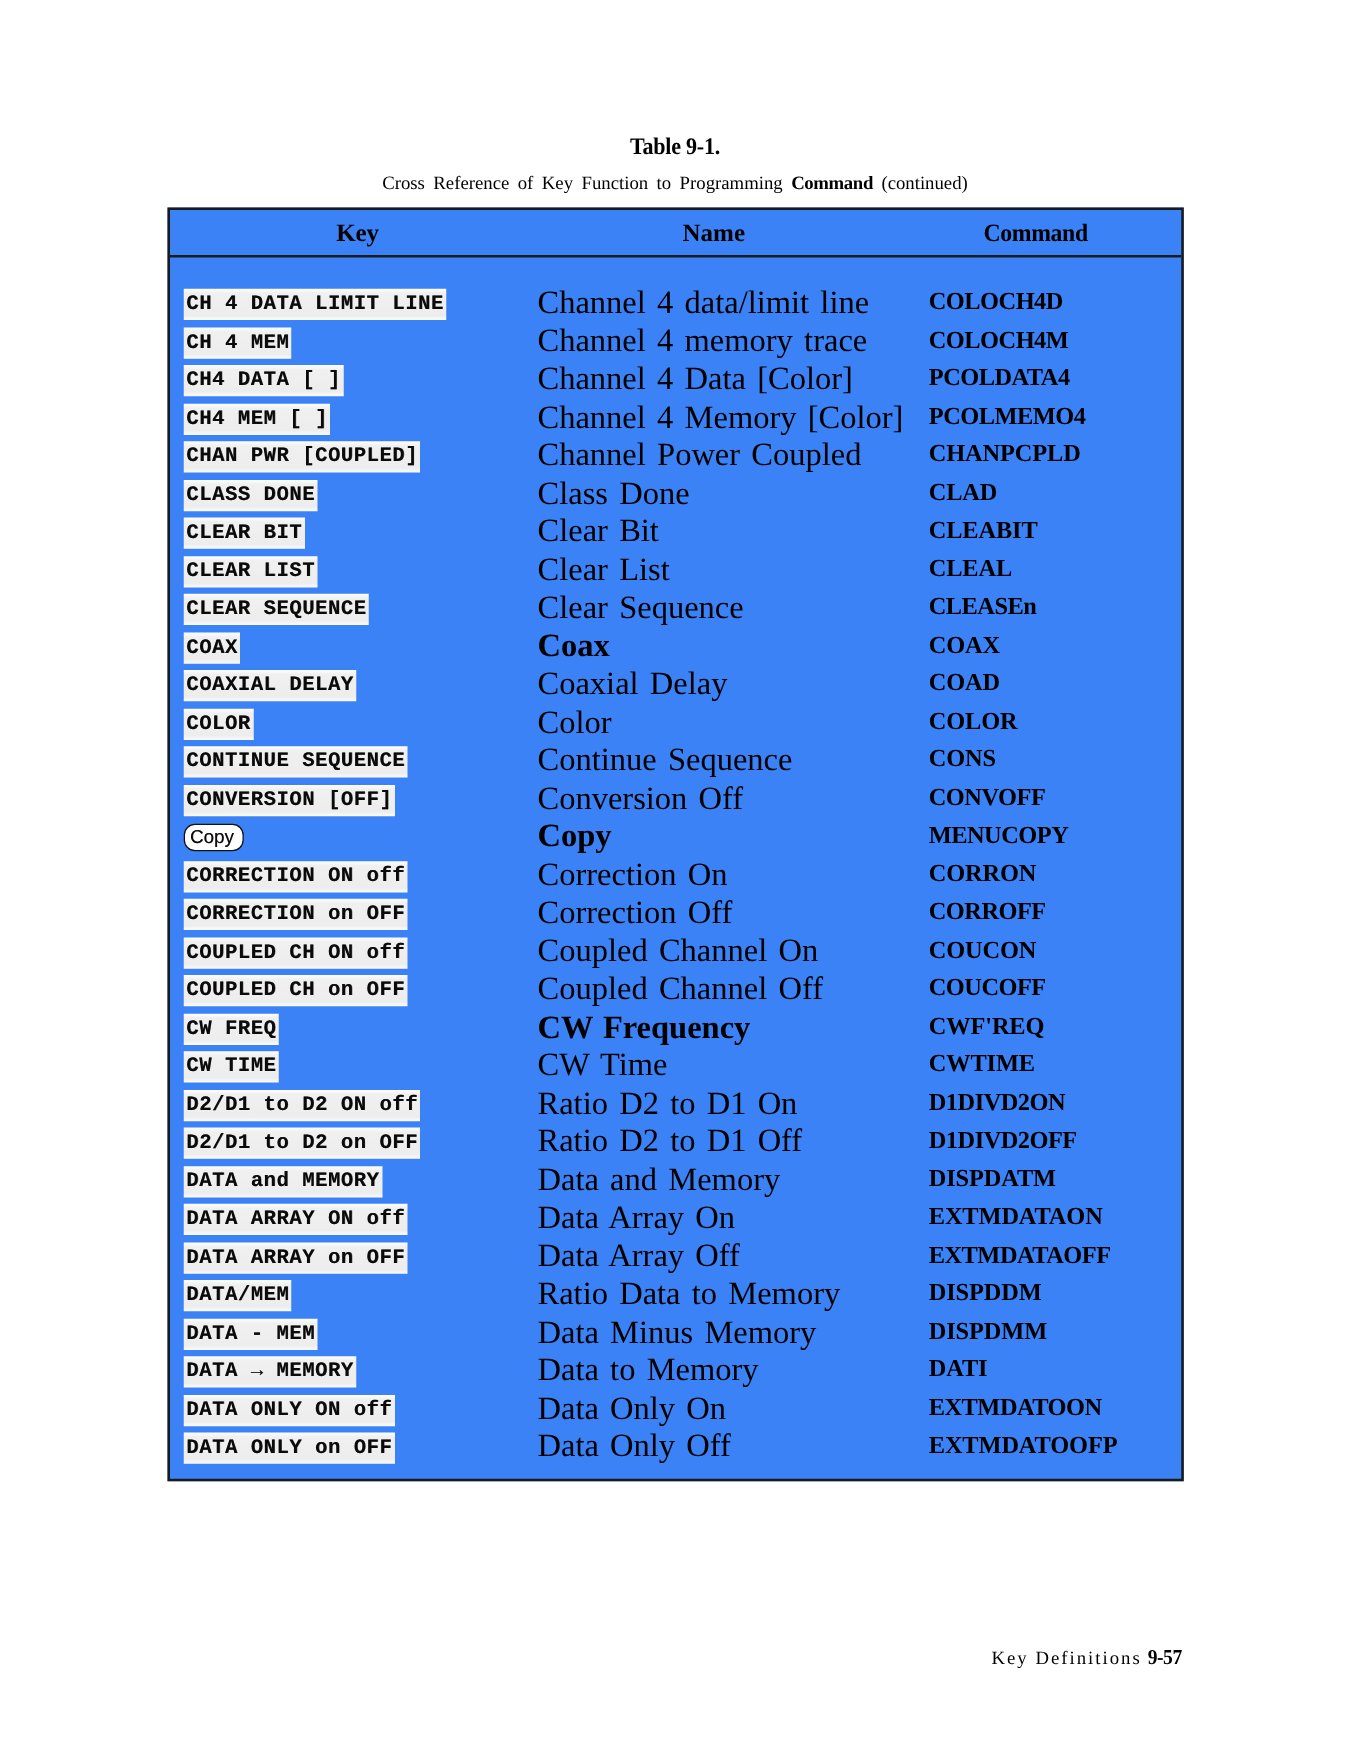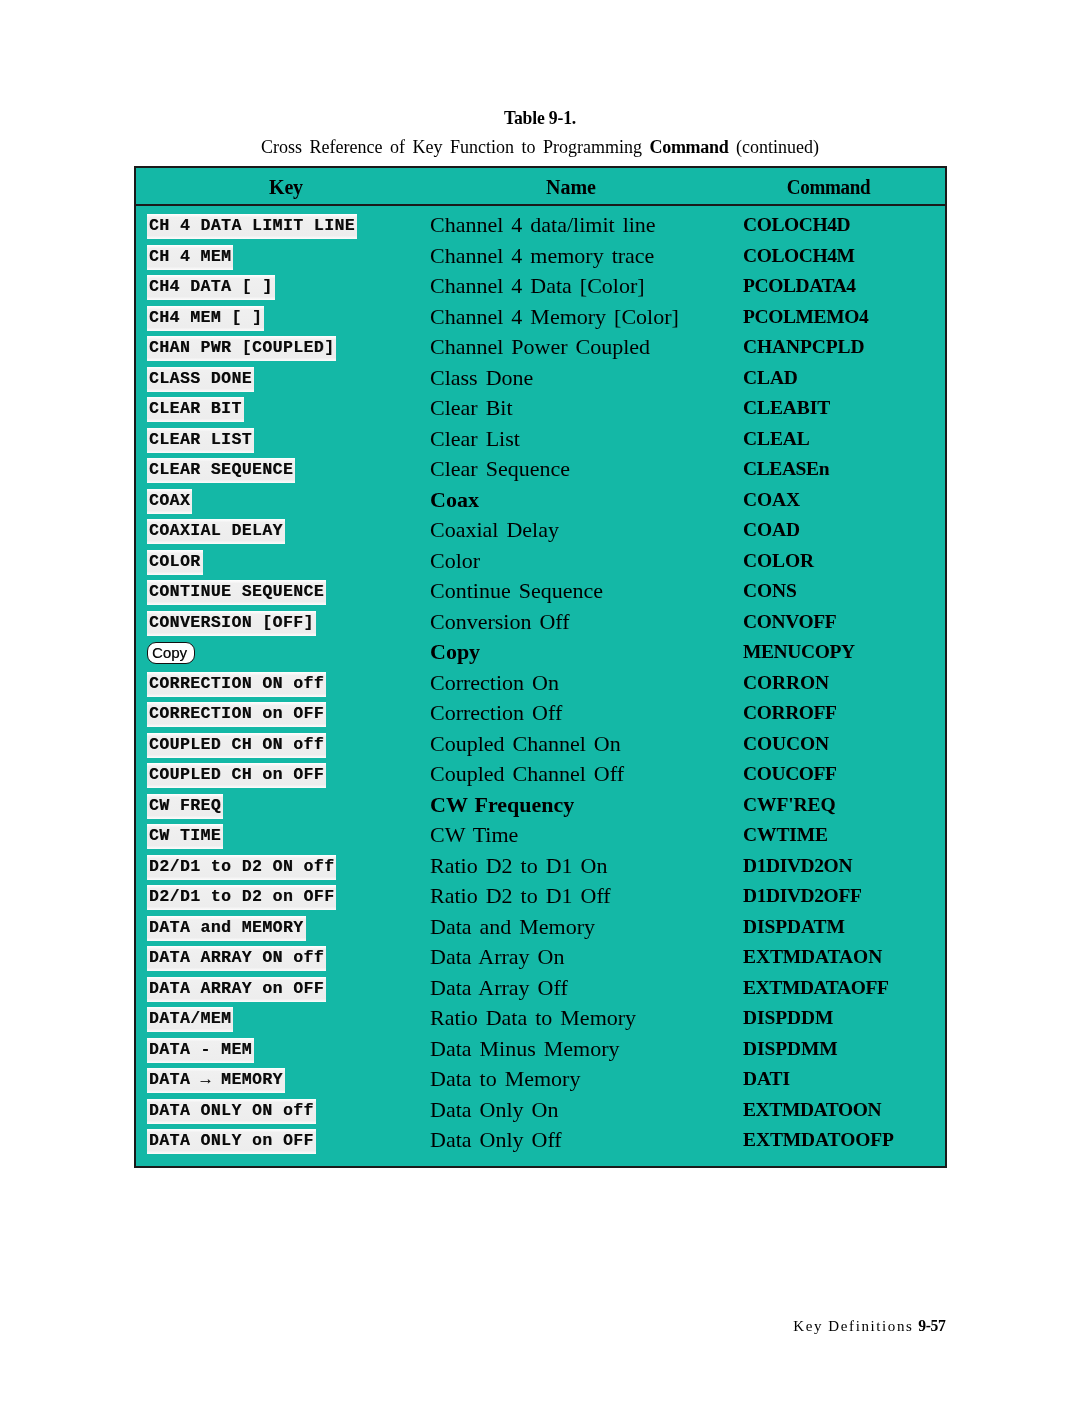--- a/index.html
+++ b/index.html
@@ -27,58 +27,58 @@
   }
   .table-number {
     font-family: "Liberation Serif", "DejaVu Serif", serif;
     font-weight: bold;
     font-size: 19px;
     letter-spacing: -0.2px;
     line-height: 24px;
     transform: scaleX(0.93);
   }
   .table-caption {
-    font-size: 18px;
+    font-size: 15px;
     line-height: 30px;
     margin-top: 2px;
     word-spacing: 3px;
   }
   .table-caption b {
     font-weight: bold;
     letter-spacing: -0.3px;
   }
 
   
   .table-frame {
     position: absolute;
     left: 134px;
     top: 166px;
     width: 813px;
     border: 2.5px solid #1a1a1a;
     box-sizing: border-box;
-    background: #14b8a6;
+    background: #3b82f6;
   }
   .table-head {
     height: 36px;
     border-bottom: 2.5px solid #1a1a1a;
     position: relative;
   }
   .th {
     position: absolute;
     top: 7px;
     font-size: 20px;
     line-height: 24px;
     text-align: center;
   }
   .th-key    { left: 10px;  width: 280px; font-weight: bold; letter-spacing: -0.2px; }
   .th-name   { left: 300px; width: 270px; font-weight: bold; }
   .th-cmd    { left: 580px; width: 225px; font-weight: bold; letter-spacing: -0.3px; transform: scaleX(0.95); }
 
   .table-body {
-    padding-top: 5px;
+    padding-top: 22px;
     padding-bottom: 9px;
   }
 
   
   .row {
     position: relative;
     height: 30.5px;
   }
   .cell {
     position: absolute;
@@ -113,21 +113,21 @@
     border-radius: 9px;
     padding: 0px 7px 1px 4px;
     line-height: 19px;
     top: 4px;
   }
 
   
   .c-name {
     left: 294px;
     top: 2px;
-    font-size: 22px;
+    font-size: 26px;
     line-height: 24px;
     word-spacing: 2.5px;
   }
   .c-name.bold { font-weight: bold; word-spacing: 1.5px; }
 
   
   .c-cmd {
     left: 607px;
     top: 2px;
     font-size: 19.5px;

